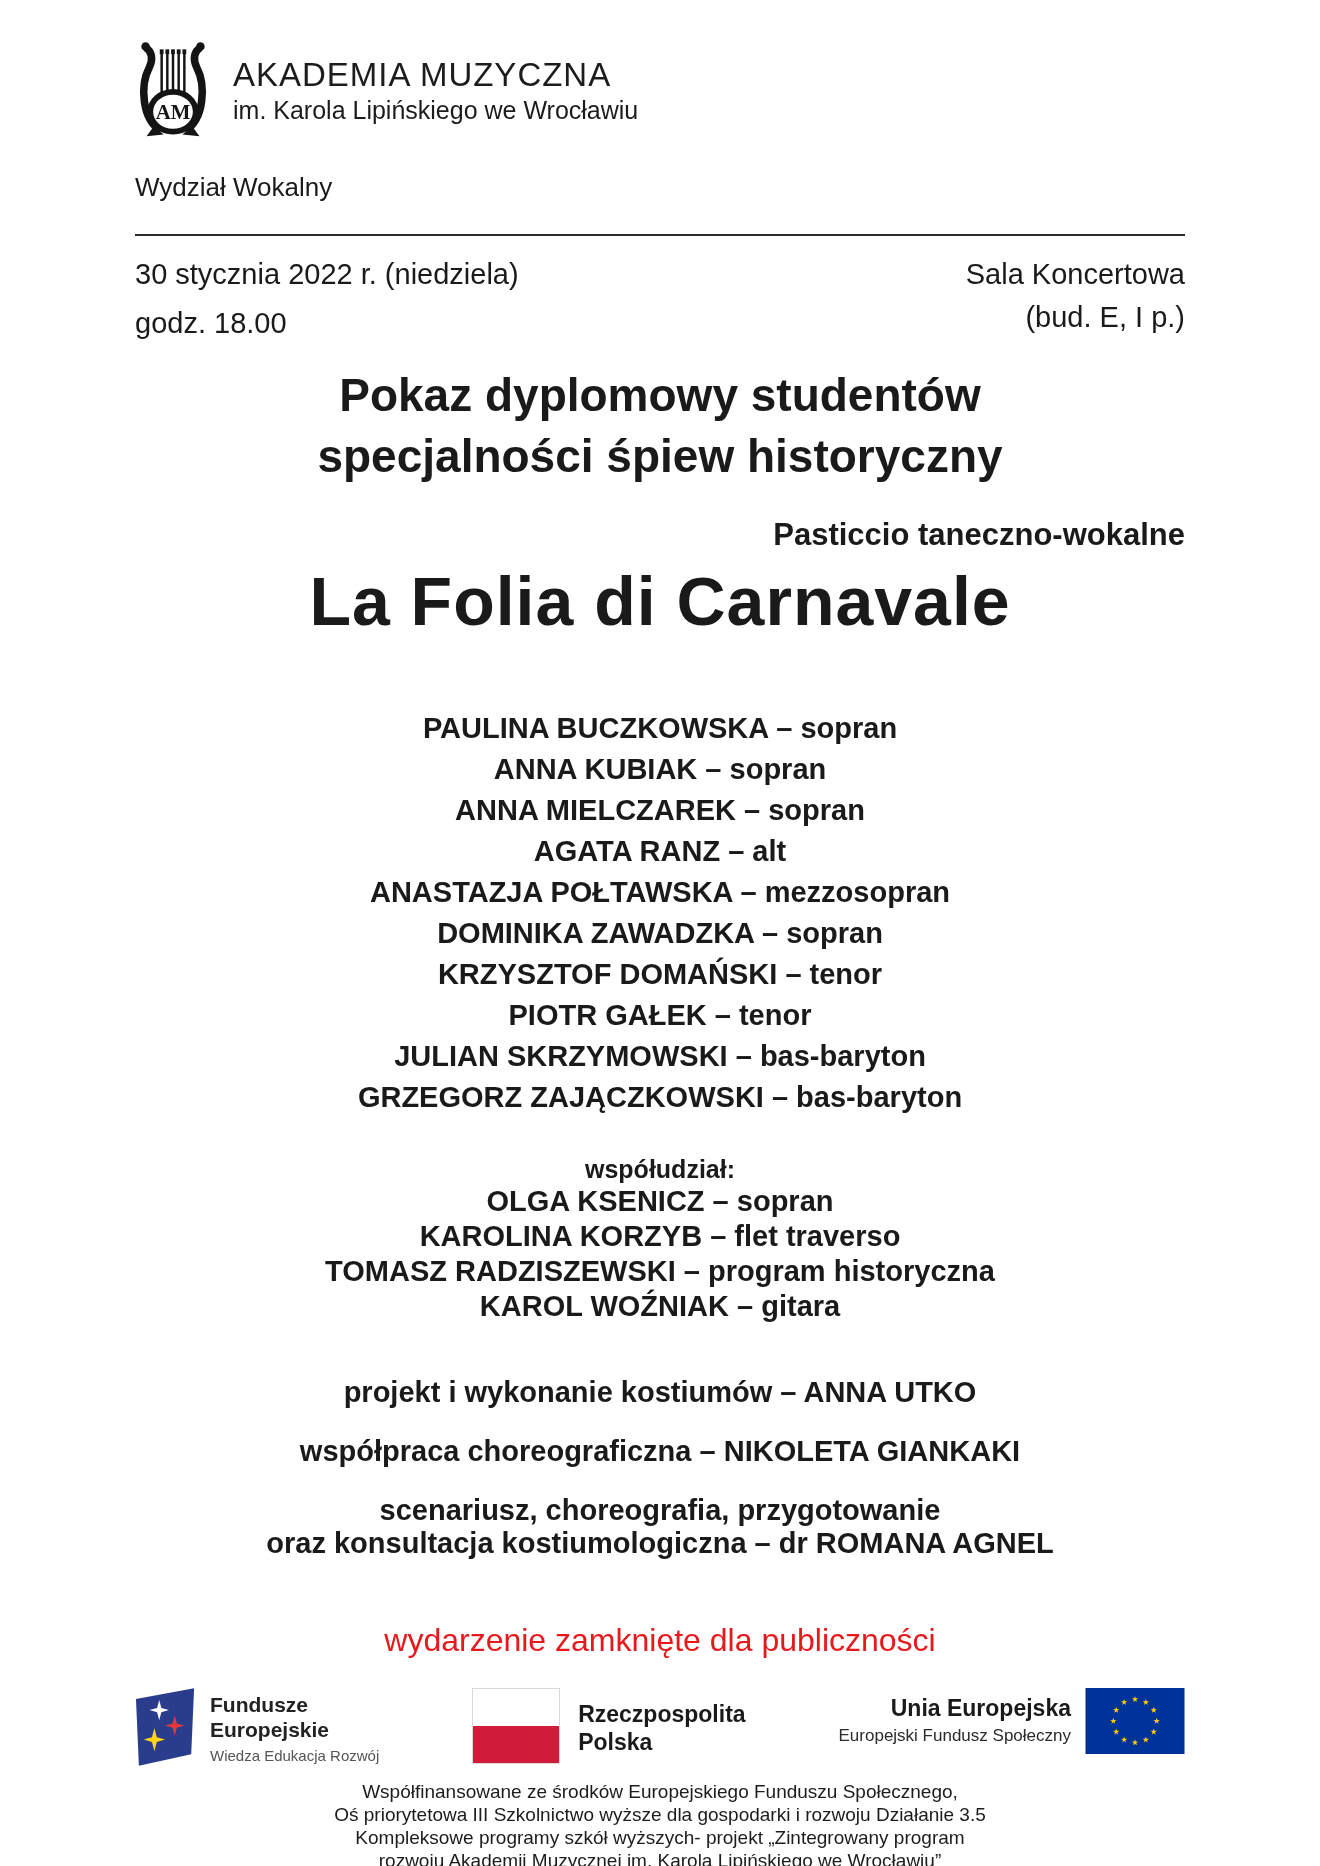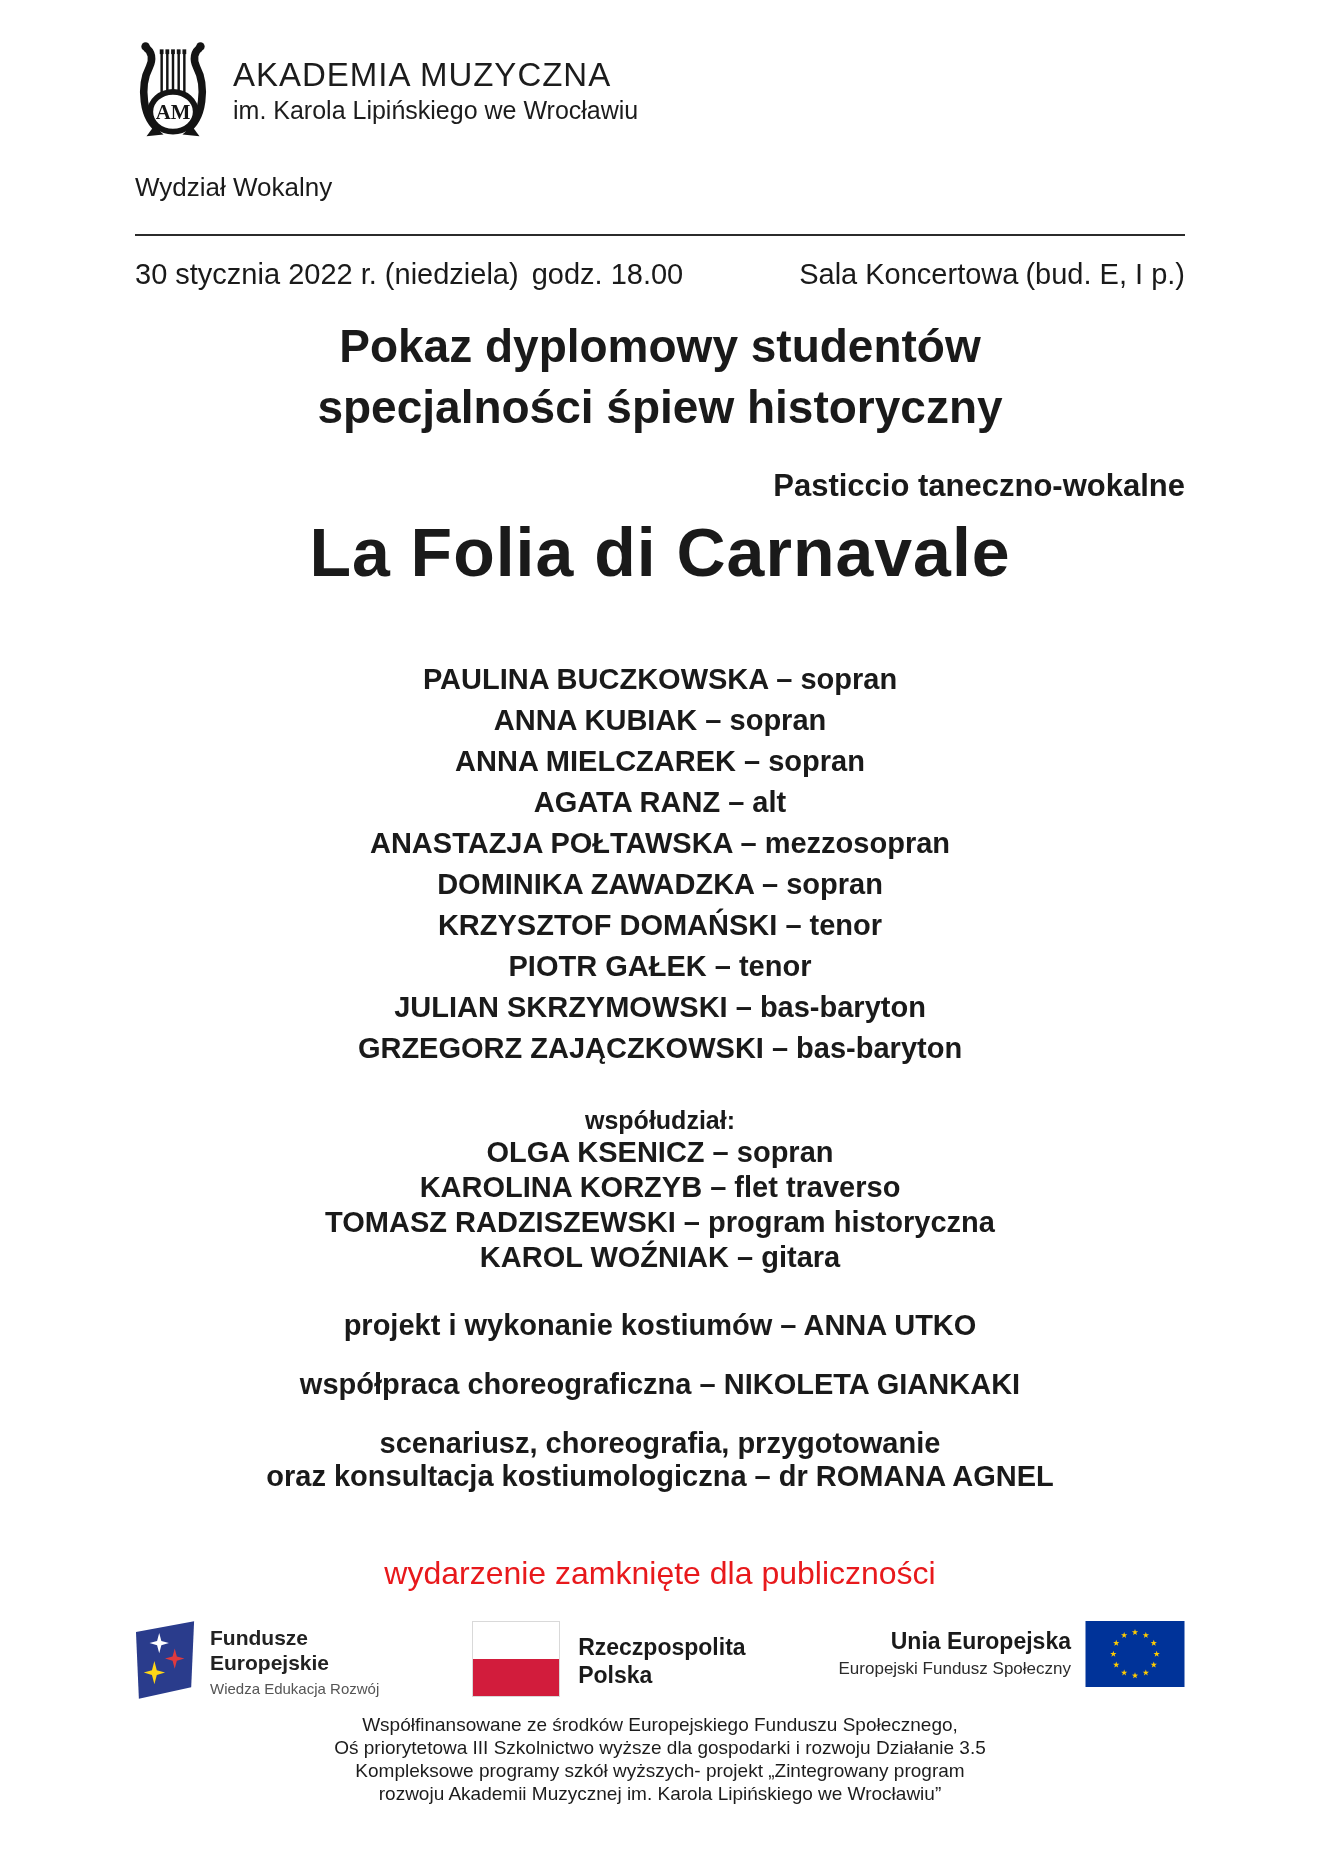--- a/index.html
+++ b/index.html
@@ -14,38 +14,38 @@
   
   .uni-logo { display: flex; align-items: center; gap: 22px; height: 104px; }
   .lyre { width: 76px; height: 104px; flex: 0 0 auto; }
   .uni-text .l1 { font-size: 33px; letter-spacing: 1px; color: #1c1c1c; line-height: 40px; }
   .uni-text .l2 { font-size: 25px; color: #1c1c1c; line-height: 31px; }
 
   
   .dept { text-align: left; font-size: 26px; margin-top: 30px; line-height: 30px; }
   .rule { border: 0; border-top: 2px solid #2b2b2b; margin-top: 32px; }
   .when-where { display: flex; justify-content: space-between; margin-top: 20px; font-size: 29px; }
-  .when-where .col { display: flex; flex-direction: row; gap: 13px; line-height: 36px; }
+  .when-where .col { display: flex; flex-direction: column; gap: 13px; line-height: 36px; }
   .when-where .right { text-align: right; gap: 7px; }
 
   
   .heading { margin-top: 24px; text-align: center; font-size: 46px; font-weight: bold; line-height: 61px; }
   .genre   { margin-top: 30px; text-align: right; font-size: 31px; font-weight: bold; line-height: 36px; }
   .main-title { margin-top: 6px; text-align: center; font-size: 68px; font-weight: bold; line-height: 84px; letter-spacing: 1px; }
 
   
   .performers { margin-top: 65px; text-align: center; }
   .performers .line { font-size: 29px; font-weight: bold; line-height: 41px; }
 
   .collab-label { margin-top: 36px; text-align: center; font-size: 25px; font-weight: bold; line-height: 30px; }
   .collab .line { text-align: center; font-size: 29px; font-weight: bold; line-height: 35px; }
 
   
   .credit { text-align: center; font-size: 29px; font-weight: bold; line-height: 33px; }
-  .credit.c1 { margin-top: 34px; }
+  .credit.c1 { margin-top: 52px; }
   .credit.c2 { margin-top: 26px; }
   .credit.c3 { margin-top: 26px; }
 
   
   .notice { margin-top: 60px; text-align: center; font-size: 32px; color: #e8191c; line-height: 40px; }
 
   
   .logos { margin-top: 28px; display: flex; justify-content: space-between; align-items: flex-start; }
   .logo-group { display: flex; align-items: flex-start; }
   .fe-text { margin-left: 13px; padding-top: 4px; }

